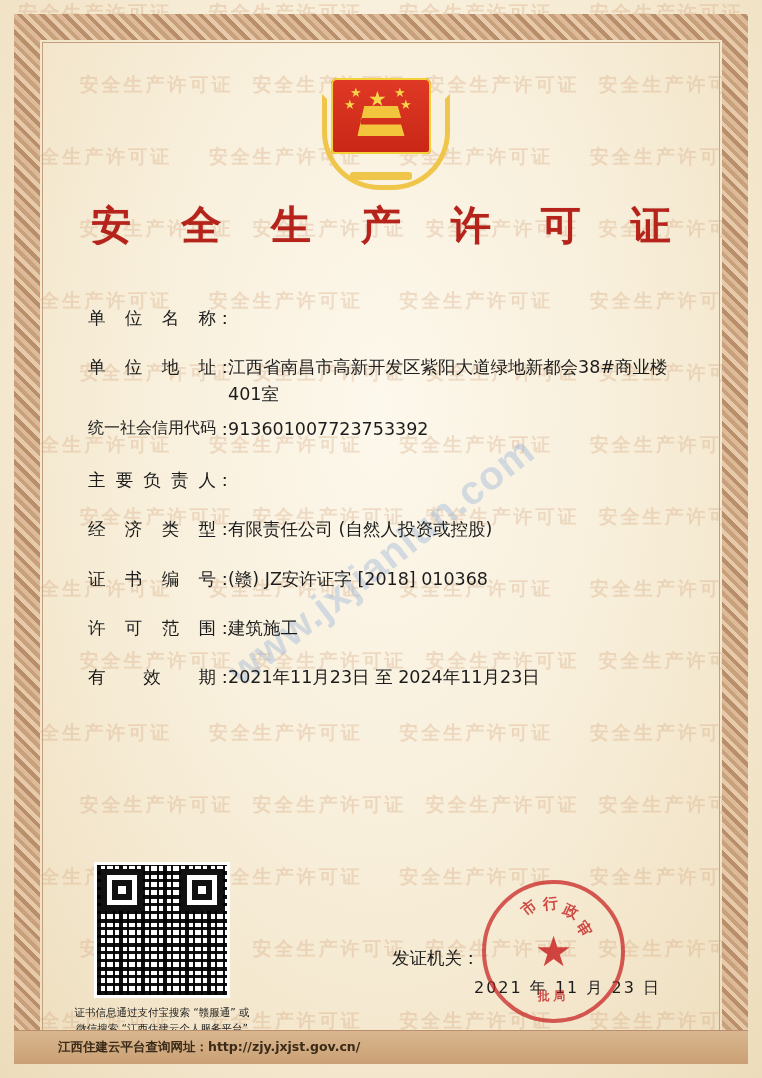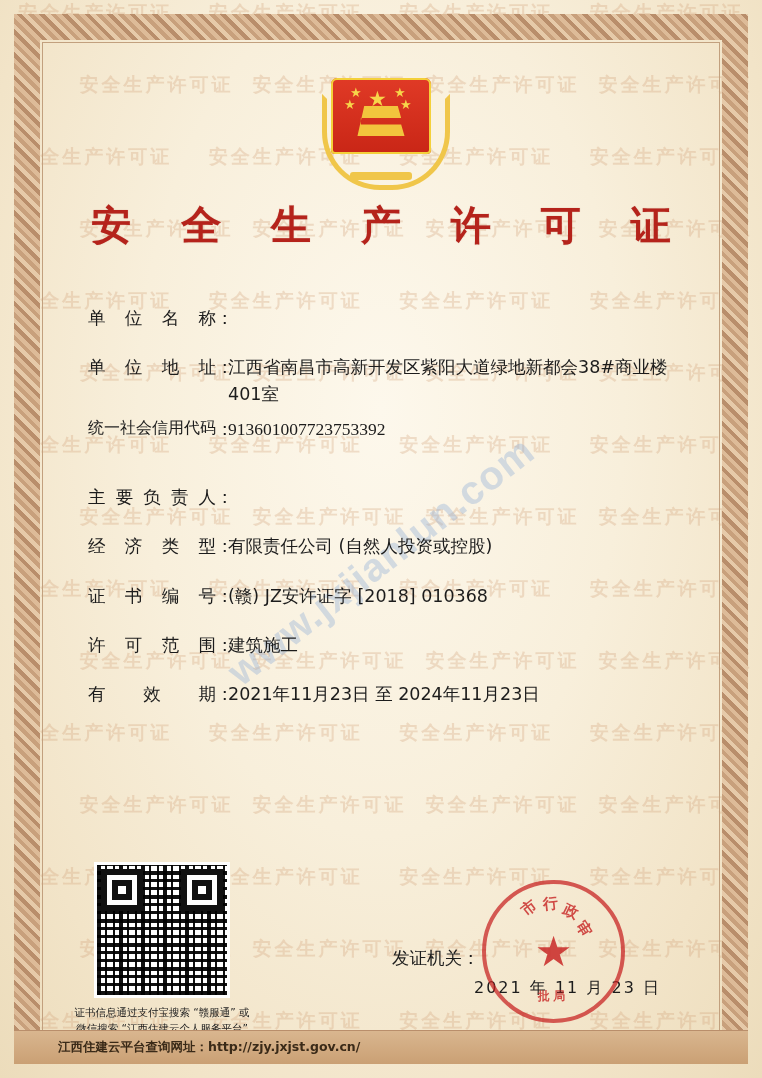--- a/index.html
+++ b/index.html
@@ -184,22 +184,21 @@
     width: 12px;
     flex: 0 0 12px;
     text-align: center;
   }
   .field .val {
     flex: 1;
     font-weight: 500;
   }
   .field.tight {
     margin-top: -14px;
-    margin-bottom: 42px;
-    font-family: Liberation Serif, serif;
+    margin-bottom: 25px;
   }
   .field .lbl.wide {
     letter-spacing: 0;
     text-align-last: justify;
     font-size: 16px;
   }
   
   .qr-block {
     position: absolute;
     left: 72px;

